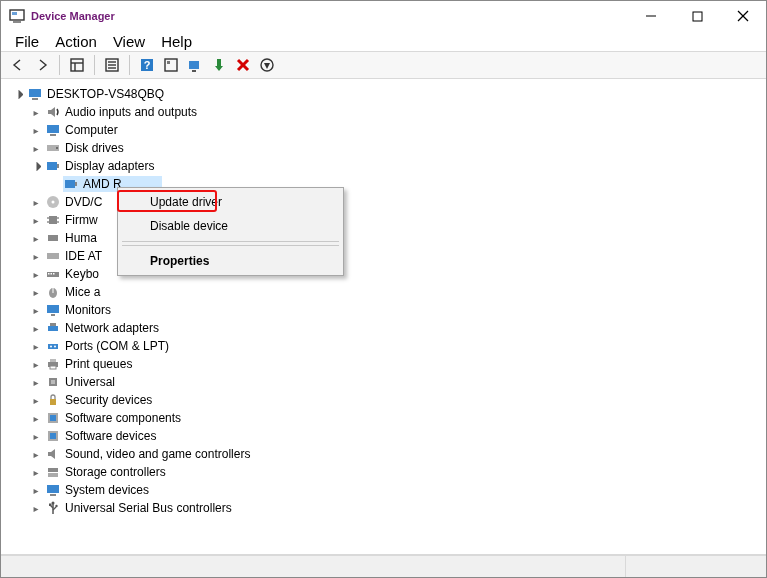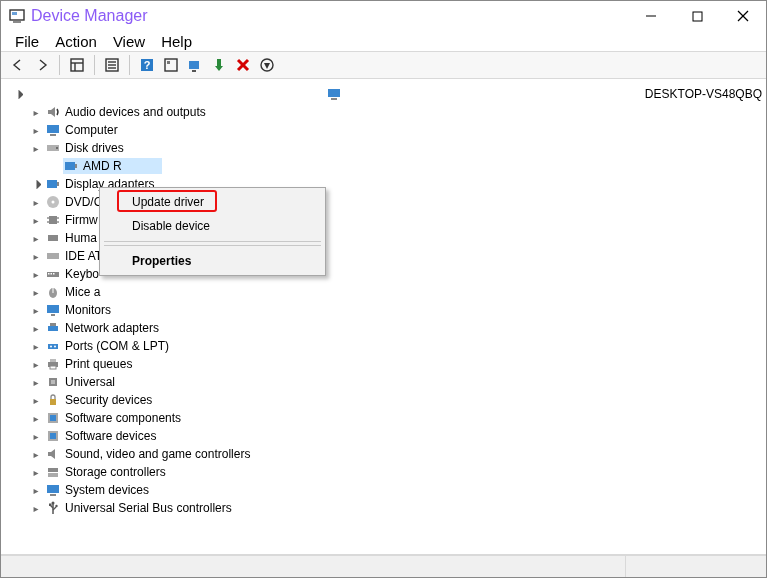--- a/index.html
+++ b/index.html
@@ -6,22 +6,23 @@
   body { margin: 0; background: #fff; }
   .window {
     width: 767px; height: 578px;
     border: 1px solid #888;
     display: flex; flex-direction: column;
     background: #fff;
     position: relative;
   }
   .titlebar {
     height: 30px; display: flex; align-items: center;
-    padding: 0 0 0 8px; font-size: 16px; color: #8b5cf6;
+    padding: 0 0 0 8px; font-size: 11px; color: #701a75;
     background: #fff;
+    font-weight: bold;
   }
   .titlebar .apptitle { display: flex; align-items: center; gap: 6px; }
   .titlebar .app-icon { width: 16px; height: 16px; }
   .winbtns { margin-left: auto; display: flex; }
   .winbtn {
     width: 46px; height: 30px; display: flex; align-items: center; justify-content: center;
     font-size: 14px; cursor: pointer;
   }
   .winbtn.close { font-size: 16px; }
   .menubar {
@@ -47,35 +48,35 @@
     border-bottom: 1px solid #d9d9d9;
     position: relative;
   }
   .node { display: flex; align-items: center; height: 18px; padding: 0; white-space: nowrap; }
   .node .chev {
     width: 14px; height: 14px; display: flex; align-items: center; justify-content: center;
     color: #6b6b6b; font-size: 10px; margin-right: 2px;
   }
   .node .chev.open { transform: none; color: #000; }
   .node .icon { width: 16px; height: 16px; margin-right: 4px; display:flex;align-items:center;justify-content:center;}
-  .indent0 { padding-left: 6px; justify-content: space-between; }
+  .indent0 { padding-left: 6px; }
   .indent1 { padding-left: 24px; }
   .indent2 { padding-left: 42px; }
   .selected-item {
     background: #cde8ff;
     padding-right: 40px;
   }
   .statusbar {
     height: 22px; background: #f0f0f0; border-top: 1px solid #d9d9d9;
     display: flex;
   }
   .statusbar .cell { border-right: 1px solid #d9d9d9; flex:1; }
   .context-menu {
     position: absolute;
-    left: 98px; top: 186px;
+    left: 116px; top: 186px;
     width: 227px;
     background: #f2f2f2;
     border: 1px solid #a7a7a7;
     box-shadow: 3px 3px 4px rgba(0,0,0,.25);
     padding: 2px;
     font-size: 12px;
     z-index: 10;
   }
   .ctx-item {
     padding: 5px 12px 5px 30px;
@@ -222,21 +223,21 @@
     </div>
 
     <div class="node indent1">
       <span class="chev">▸</span>
       <span class="icon">
           <svg viewBox="0 0 16 16">
             <polygon points="3,6 6,6 10,3 10,13 6,10 3,10" fill="#888"></polygon>
             <path d="M12 5 Q14 8 12 11" class="mono"></path>
           </svg>
         </span>
-      <span>Audio devices and outputs</span>
+      <span>Audio inputs and outputs</span>
     </div>
 
     <div class="node indent1">
       <span class="chev">▸</span>
       <span class="icon">
           <svg viewBox="0 0 16 16">
             <rect x="2" y="3" width="12" height="8" fill="#3a87d0"></rect>
             <rect x="5" y="12" width="6" height="2" fill="#888"></rect>
           </svg>
         </span>
@@ -245,51 +246,51 @@
 
     <div class="node indent1">
       <span class="chev">▸</span>
       <span class="icon">
           <svg viewBox="0 0 16 16">
             <rect x="2" y="5" width="12" height="6" fill="#b0b0b0"></rect>
             <circle cx="12" cy="8" r="1" fill="#555"></circle>
           </svg>
         </span>
       <span>Disk drives</span>
+    </div>
+
+    <div class="node indent1">
+      <span class="chev open">
+          <svg width="9" height="9" viewBox="0 0 9 9">
+            <polygon points="1,1 8,1 1,8" fill="#555" transform="rotate(135 4.5 4.5)"></polygon>
+          </svg>
+        </span>
+      <span class="icon">
+          <svg viewBox="0 0 16 16">
+            <rect x="2" y="4" width="10" height="8" fill="#3a87d0"></rect>
+            <rect x="12" y="6" width="2" height="4" fill="#888"></rect>
+          </svg>
+        </span>
+      <span>Display adapters</span>
     </div>
 
     <div class="node indent2">
       <span class="chev" style="visibility:hidden">▸</span>
       <span class="selected-item" style="display:flex;align-items:center;">
         <span class="icon">
             <svg viewBox="0 0 16 16">
               <rect x="2" y="4" width="10" height="8" fill="#3a87d0"></rect>
               <rect x="12" y="6" width="2" height="4" fill="#888"></rect>
             </svg>
           </span>
         <span>AMD R</span>
       </span>
     </div>
 
     <div class="node indent1">
-      <span class="chev open">
-          <svg width="9" height="9" viewBox="0 0 9 9">
-            <polygon points="1,1 8,1 1,8" fill="#555" transform="rotate(135 4.5 4.5)"></polygon>
-          </svg>
-        </span>
-      <span class="icon">
-          <svg viewBox="0 0 16 16">
-            <rect x="2" y="4" width="10" height="8" fill="#3a87d0"></rect>
-            <rect x="12" y="6" width="2" height="4" fill="#888"></rect>
-          </svg>
-        </span>
-      <span>Display adapters</span>
-    </div>
-
-    <div class="node indent1">
       <span class="chev">▸</span>
       <span class="icon">
           <svg viewBox="0 0 16 16">
             <circle cx="8" cy="8" r="6" fill="#c0c0c0"></circle>
             <circle cx="8" cy="8" r="1.5" fill="#fff"></circle>
           </svg>
         </span>
       <span>DVD/C</span>
     </div>
 

